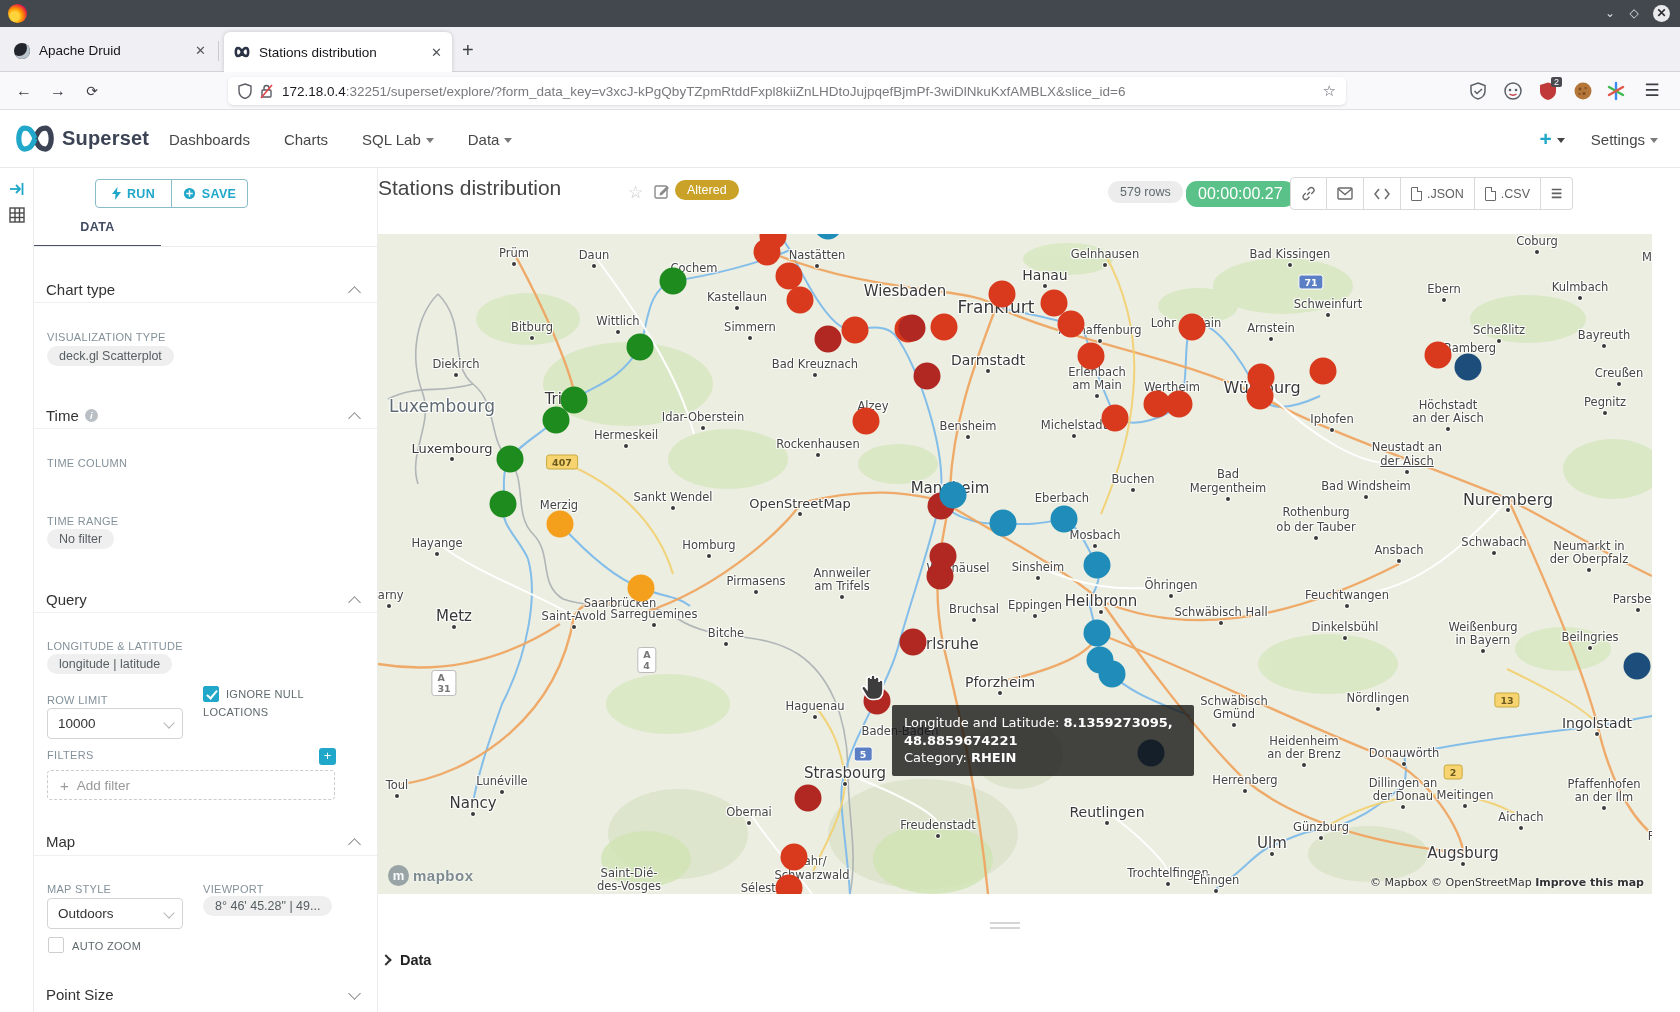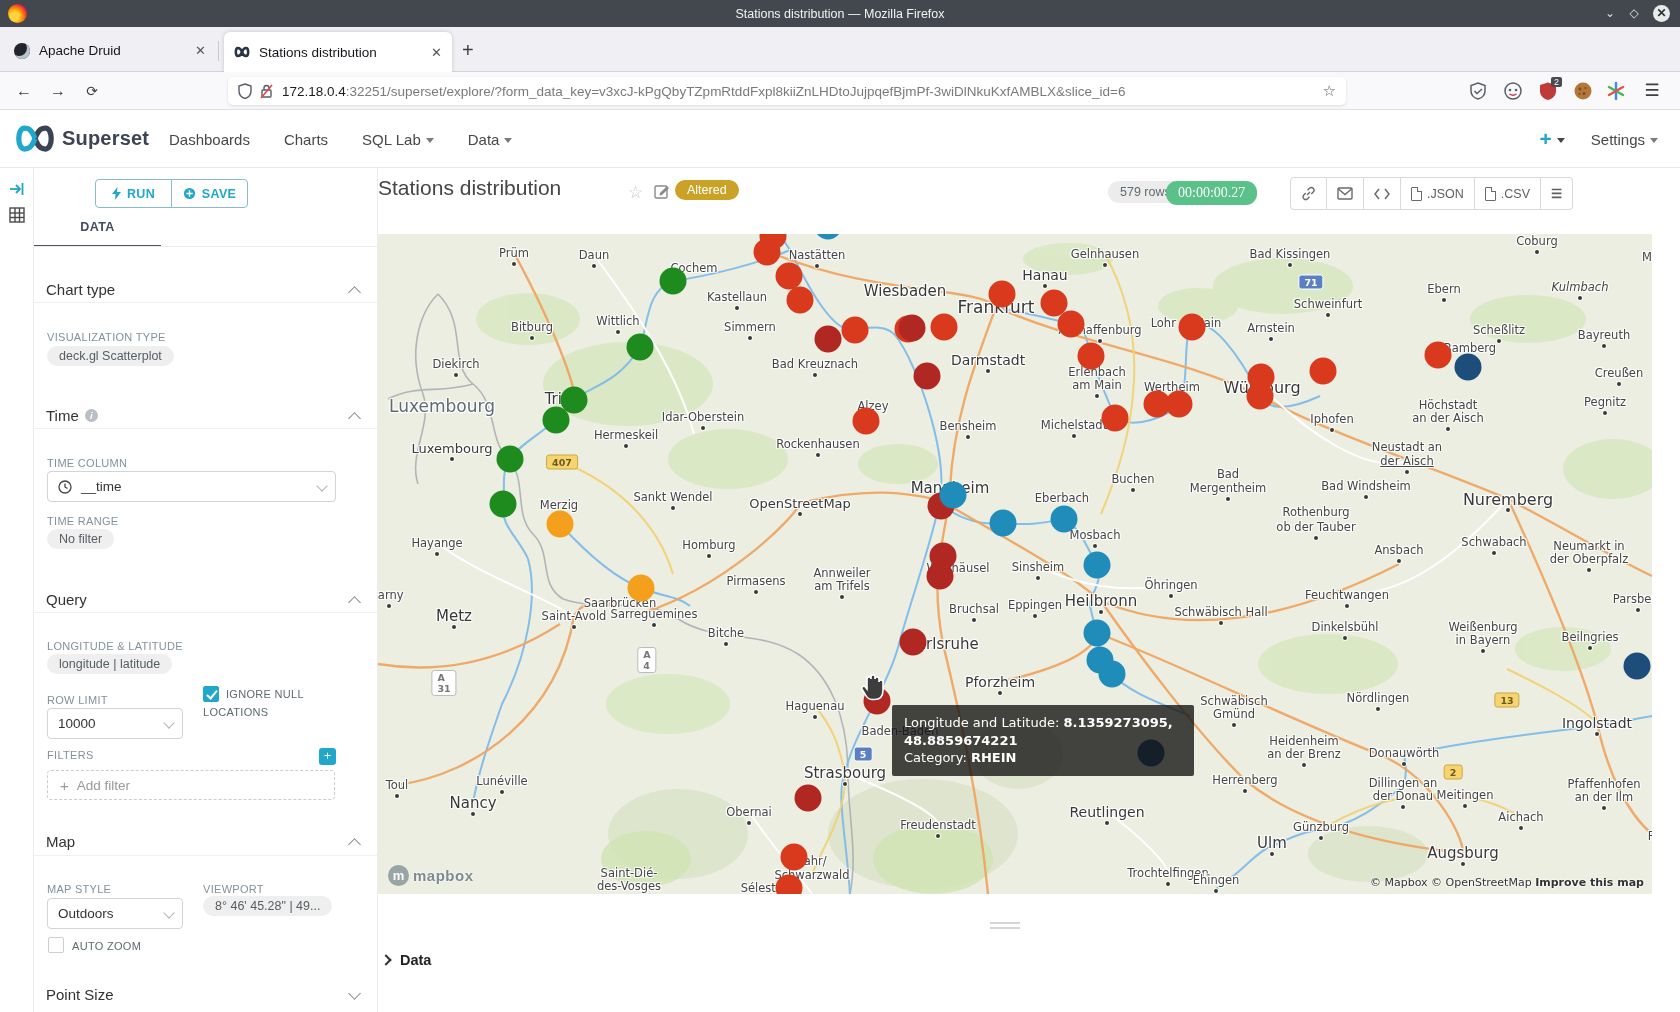--- a/index.html
+++ b/index.html
@@ -82,21 +82,21 @@
   #filters-plus { position:absolute; left:285px; top:580px; width:17px; height:17px; background:#20a7c9; border-radius:3px; color:#fff; font-size:13px; line-height:16px; text-align:center; }
   .infoi { display:inline-block; width:13px; height:13px; border-radius:50%; background:#b9bfc4; color:#fff; font-size:9.5px; line-height:13px; text-align:center; font-style:italic; font-weight:bold; vertical-align:2px; margin-left:6px; }
 
   
   #xhead { position:absolute; left:378px; top:168px; width:1302px; height:64px; background:#fff; }
   #chart-title { position:absolute; left:0px; top:8px; font-size:21px; color:#454545; font-weight:500; }
   #fav-star { position:absolute; left:250px; top:14px; font-size:17px; color:#c7c7c7; }
   #edit-ic { position:absolute; left:276px; top:15px; }
   #altered { position:absolute; left:297px; top:12px; background:#c9a227; color:#fff; font-size:12.5px; border-radius:11px; padding:3px 12px; }
   #rows-pill { position:absolute; left:730px; top:13px; background:#ececec; border-radius:11px; color:#5f6a6e; font-size:12.5px; padding:4px 12px; }
-  #timer-pill { position:absolute; left:788px; top:13px; background:#5ac189; border-radius:11px; color:#fff; font-size:14px; padding:4px 12px;font-family:Liberation Serif, serif; }
+  #timer-pill { position:absolute; left:808px; top:13px; background:#5ac189; border-radius:11px; color:#fff; font-size:16px; padding:4px 12px; }
   #hdr-btns { position:absolute; left:912px; top:9px; height:33px; display:flex; }
   .hbtn { height:33px; border:1px solid #d9d9d9; border-left:none; background:#fff; display:flex; align-items:center; justify-content:center; padding:0 10px; color:#5f5f5f; font-size:12.5px; gap:5px; }
   .hbtn:first-child { border-left:1px solid #d9d9d9; border-radius:4px 0 0 4px; }
   .hbtn:last-child { border-radius:0 4px 4px 0; font-weight:bold; }
   .doc { display:inline-block; width:11px; height:14px; border:1.2px solid #6a6a6a; border-radius:1px; position:relative; }
   .doc::after{ content:""; position:absolute; right:-1px; top:-1px; width:4px; height:4px; background:#fff; border-left:1.2px solid #6a6a6a; border-bottom:1.2px solid #6a6a6a; }
 
   
   #map { position:absolute; left:378px; top:234px; width:1274px; height:660px; background:#ebeee0; overflow:hidden; }
   #map svg.deco { position:absolute; left:0; top:0; z-index:1; }
@@ -128,21 +128,20 @@
   #data-chev { width:8px; height:8px; border-right:2px solid #333; border-top:2px solid #333; transform:rotate(45deg); }
   #data-label { font-size:14.5px; font-weight:bold; color:#222; }
 </style>
 </head>
 <body>
 
 <div id="stage">
 
   <div id="titlebar">
     <div id="ff-logo"></div>
-    <div id="win-title">Stations distribution — Mozilla Firefox</div>
     <div class="winctl" id="wc-min">⌄</div>
     <div class="winctl" id="wc-max">◇</div>
     <div class="winctl" id="wc-close">✕</div>
   </div>
 
   <div id="tabstrip">
     <div class="tab" id="tab1">
       <span class="fav fav-druid"></span>
       <span class="lbl">Apache Druid</span>
       <span class="x">✕</span>
@@ -272,28 +271,20 @@
     <div class="sec-head" style="top:113px">Chart type</div>
     <div class="chev up" style="top:116px"></div>
     <div class="sec-line" style="top:134px"></div>
     <div class="ctl-label" style="left:13px;top:163px">VISUALIZATION TYPE</div>
     <div class="pill" style="left:13px;top:178px">deck.gl Scatterplot</div>
 
     <div class="sec-head" style="top:239px"><span>Time</span><span class="infoi">i</span></div>
     <div class="chev up" style="top:242px"></div>
     <div class="sec-line" style="top:260px"></div>
     <div class="ctl-label" style="left:13px;top:289px">TIME COLUMN</div>
-    <div class="select" style="left:13px;top:303px;width:289px">
-      <svg width="14" height="14" viewBox="0 0 14 14" style="margin-right:9px">
-          <circle cx="7" cy="7" r="6" fill="none" stroke="#444" stroke-width="1.3"></circle>
-          <path d="M7 3.5 V7 L9.5 8.5" fill="none" stroke="#444" stroke-width="1.3"></path>
-        </svg>
-      <span>__time</span>
-      <span class="sel-chev"></span>
-    </div>
     <div class="ctl-label" style="left:13px;top:347px">TIME RANGE</div>
     <div class="pill" style="left:13px;top:361px">No filter</div>
 
     <div class="sec-head" style="top:423px">Query</div>
     <div class="chev up" style="top:426px"></div>
     <div class="sec-line" style="top:444px"></div>
     <div class="ctl-label" style="left:13px;top:472px">LONGITUDE &amp; LATITUDE</div>
     <div class="pill" style="left:13px;top:486px">longitude | latitude</div>
     <div class="ctl-label" style="left:13px;top:526px">ROW LIMIT</div>
     <div class="select" style="left:13px;top:540px;width:136px">
@@ -455,21 +446,21 @@
         <span class="city" style="left: 316px; top: 34px;">Cochem</span>
         <span class="city" style="left: 439px; top: 21px;">Nastätten</span>
         <i class="towndot" style="left: 439px; top: 32px;"></i>
         <span class="city" style="left: 727px; top: 20px;">Gelnhausen</span>
         <i class="towndot" style="left: 727px; top: 31px;"></i>
         <span class="city" style="left: 912px; top: 20px;">Bad Kissingen</span>
         <i class="towndot" style="left: 912px; top: 31px;"></i>
         <span class="city" style="left: 1159px; top: 7px;">Coburg</span>
         <i class="towndot" style="left: 1159px; top: 18px;"></i>
         <span class="city" style="left: 1283px; top: 23px;">Münch</span>
-        <span class="city" style="left: 1202px; top: 53px; font-style: italic;">Kulmbach</span>
+        <span class="city" style="left: 1202px; top: 53px;">Kulmbach</span>
         <i class="towndot" style="left: 1202px; top: 64px;"></i>
         <span class="city" style="left: 1066px; top: 55px;">Ebern</span>
         <i class="towndot" style="left: 1066px; top: 66px;"></i>
         <span class="city" style="left: 359px; top: 63px;">Kastellaun</span>
         <i class="towndot" style="left: 359px; top: 74px;"></i>
         <span class="city" style="left: 527px; top: 57px; font-size: 15px; color: rgb(56, 56, 56);">Wiesbaden</span>
         <span class="city" style="left: 667px; top: 41px; font-size: 14px; color: rgb(56, 56, 56);">Hanau</span>
         <i class="towndot" style="left: 667px; top: 52px;"></i>
         <span class="city" style="left: 618px; top: 73px; font-size: 17px; color: rgb(56, 56, 56);">Frankfurt</span>
         <span class="city" style="left: 950px; top: 70px;">Schweinfurt</span>

